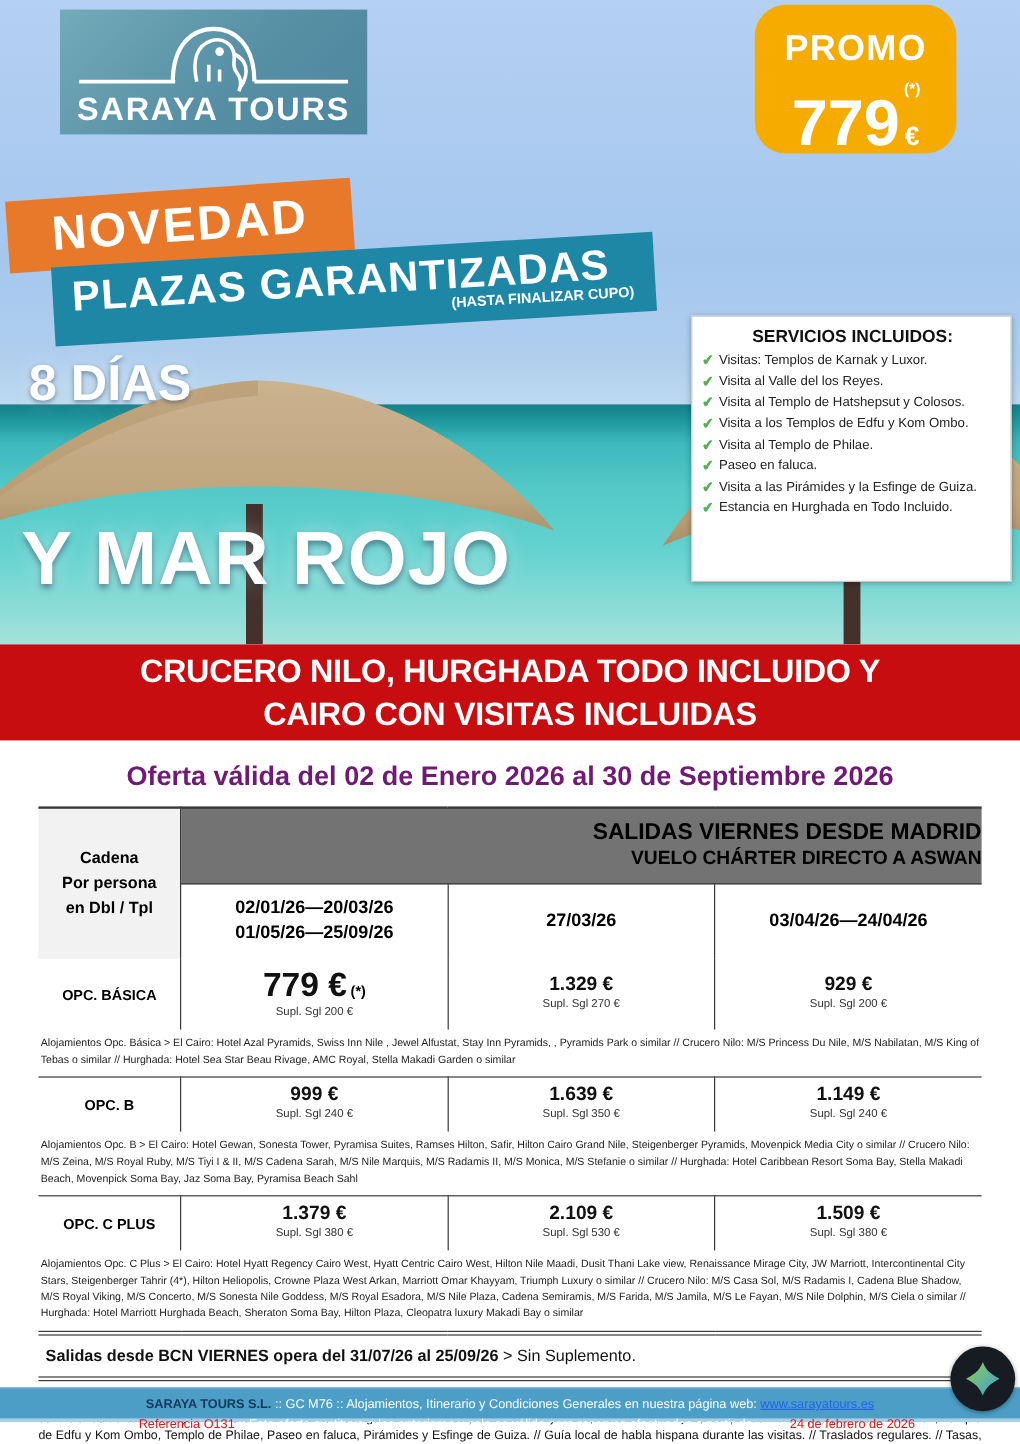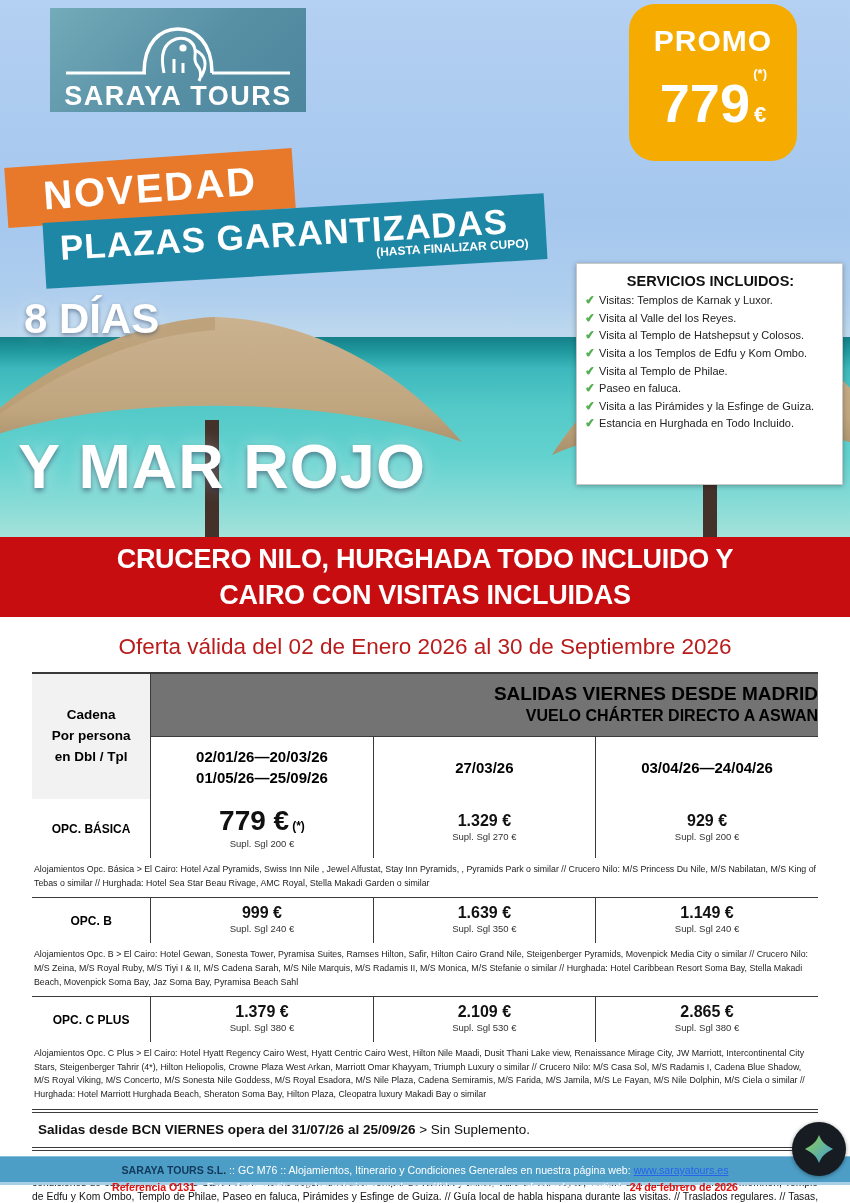--- a/index.html
+++ b/index.html
@@ -10,25 +10,25 @@
   
   .hero { position:relative; width:850px; height:617px; }
   .photo { position:absolute; inset:0 0 80px 0; background:linear-gradient(180deg,#b4d0f2 0%,#a5c7ee 40%,#b0cfee 56%,#bdd8ee 62%); overflow:hidden; }
   .sea { position:absolute; left:0; right:0; top:337px; height:200px;
          background:linear-gradient(180deg,#157f88 0%,#1f999e 7%,#3db8bc 16%,#53c9c8 35%,#63d2cf 60%,#8bdcd7 85%,#a5e2da 100%); }
   .umbrellas { position:absolute; left:0; top:0; }
 
   
   .logo-box { position:absolute; left:50px; top:8px; width:256px; height:104px;
               background:linear-gradient(135deg,#74abb9 0%,#578fa5 55%,#4d879d 100%);
-              display:flex; flex-direction:column; align-items:center; justify-content:flex-end; }
+              display:flex; flex-direction:column; align-items:center; justify-content:center; }
   .logo-text { color:#fff; font-weight:700; font-size:27px; letter-spacing:1.5px; margin-top:-4px; }
 
   
-  .promo { position:absolute; right:53px; top:4px; width:168px; height:157px; background:#f5ab00;
+  .promo { position:absolute; right:53px; top:4px; width:168px; height:124px; background:#f5ab00;
            border-radius:26px; color:#fff; text-align:center; }
   .promo-label { font-size:30px; font-weight:800; margin-top:20px; letter-spacing:1px; }
   .promo-ast { font-size:13px; font-weight:700; text-align:right; padding-right:30px; margin-top:8px; }
   .promo-price { font-size:54px; font-weight:800; line-height:0.9; margin-top:-2px; }
   .promo-eur { font-size:22px; font-weight:700; vertical-align:baseline; margin-left:4px; }
 
   
   .banner-novedad { position:absolute; left:6px; top:158px; width:288px; height:60px; background:#e8782a;
                     transform:rotate(-4deg); display:flex; align-items:center; justify-content:center;
                     color:#fff; font-size:40px; font-weight:800; letter-spacing:2px; }
@@ -51,21 +51,21 @@
   .services-title { text-align:center; font-size:14.5px; font-weight:700; color:#111; margin-bottom:5px; }
   .services ul { list-style:none; }
   .services li { display:flex; align-items:flex-start; font-size:11px; color:#222; margin:5px 0; line-height:1.15; }
   .check { color:#55b054; font-size:12px; font-weight:700; margin-right:4px; line-height:1; transform:rotate(-6deg); }
 
   
   .ribbon { position:absolute; left:0; bottom:0; width:850px; height:80px; background:#c70d10; color:#fff;
             text-align:center; font-weight:700; font-size:27px; letter-spacing:-0.3px; line-height:1.32; padding-top:5px; }
 
   
-  .offer { text-align:center; font-size:22.5px; font-weight:400; color:#b91c1c; margin:17px 0 12px; }
+  .offer { text-align:center; font-size:22.5px; font-weight:700; color:#701a75; margin:17px 0 12px; }
 
   
   .table-wrap { margin:0 32px; }
   table.ptable { width:100%; border-collapse:collapse; border-top:2px solid #3a3a3a; }
   table.ptable td { vertical-align:middle; }
   .corner { width:118px; background:#f2f2f2; border-right:1.5px solid #3a3a3a; text-align:center;
             font-size:13.5px; font-weight:700; line-height:1.55; }
   .mainhead { background:#737373; text-align:right; padding:9px 0 11px; border-bottom:1.6px solid #3a3a3a; }
   .mainhead .h1 { font-size:19px; font-weight:700; }
   .mainhead .h2 { font-size:16px; font-weight:700; margin-top:2px; }
@@ -90,21 +90,21 @@
   .paras { margin:10px 32px 0; }
   .paras p { font-size:10.3px; color:#111; line-height:1.45; text-align:justify; margin-bottom:8px; }
   .paras b { font-weight:700; }
 
   
   .footer { position:absolute; left:0; top:1156px; width:850px; height:29px; background:#4c9ec6;
             text-align:center; font-size:10.6px; color:#fff; padding-top:5px; line-height:1.6;
             border-top:1px solid #88bfdd; border-bottom:3px solid #a8cfe6; }
   .footer .company { color:#12395c; font-weight:700; }
   .footer .link { color:#2563eb; text-decoration:underline; cursor:pointer; }
-  .footer .red { color:#e11414; font-weight:700; }
+  .footer .red { color:#e11414; font-weight:400;margin-left:28px; }
 
   
   .widget { position:absolute; right:4px; top:1122px; width:54px; height:54px; border-radius:50%;
             background:#171c23; display:flex; align-items:center; justify-content:center; cursor:pointer;
             box-shadow:0 1px 4px rgba(0,0,0,.4); }
 </style>
 </head>
 <body>
 
 <div class="page">
@@ -269,21 +269,21 @@
         <td class="opt">OPC. C PLUS</td>
         <td class="price">
           <span class="amt">1.379 €</span>
           <div class="supl">Supl. Sgl 380 €</div>
         </td>
         <td class="price vline">
           <span class="amt">2.109 €</span>
           <div class="supl">Supl. Sgl 530 €</div>
         </td>
         <td class="price vline">
-          <span class="amt">2.865 €</span>
+          <span class="amt">1.509 €</span>
           <div class="supl">Supl. Sgl 380 €</div>
         </td>
       </tr>
       <tr class="last">
         <td class="hotels" colspan="4">Alojamientos Opc. C Plus &gt; El Cairo: Hotel Hyatt Regency Cairo West, Hyatt Centric Cairo West, Hilton Nile Maadi, Dusit Thani Lake view, Renaissance Mirage City, JW Marriott, Intercontinental City Stars, Steigenberger Tahrir (4*), Hilton Heliopolis, Crowne Plaza West Arkan, Marriott Omar Khayyam, Triumph Luxury o similar // Crucero Nilo: M/S Casa Sol, M/S Radamis I, Cadena Blue Shadow, M/S Royal Viking, M/S Concerto, M/S Sonesta Nile Goddess, M/S Royal Esadora, M/S Nile Plaza, Cadena Semiramis, M/S Farida, M/S Jamila, M/S Le Fayan, M/S Nile Dolphin, M/S Ciela o similar //  Hurghada: Hotel Marriott Hurghada Beach, Sheraton Soma Bay, Hilton Plaza, Cleopatra luxury Makadi Bay o similar</td>
       </tr>
     </tbody>
       </table>
 
     <div class="supl-row dbl"><b>Salidas desde BCN VIERNES opera del 31/07/26 al 25/09/26</b><span> &gt; Sin Suplemento.</span></div>

